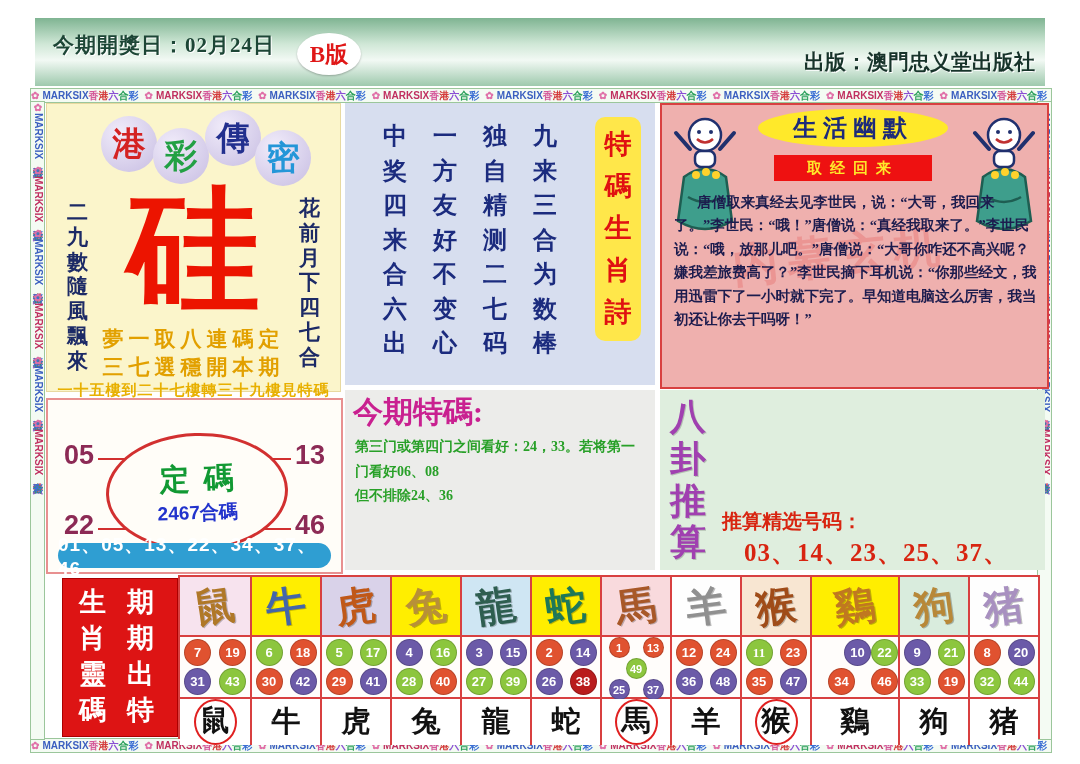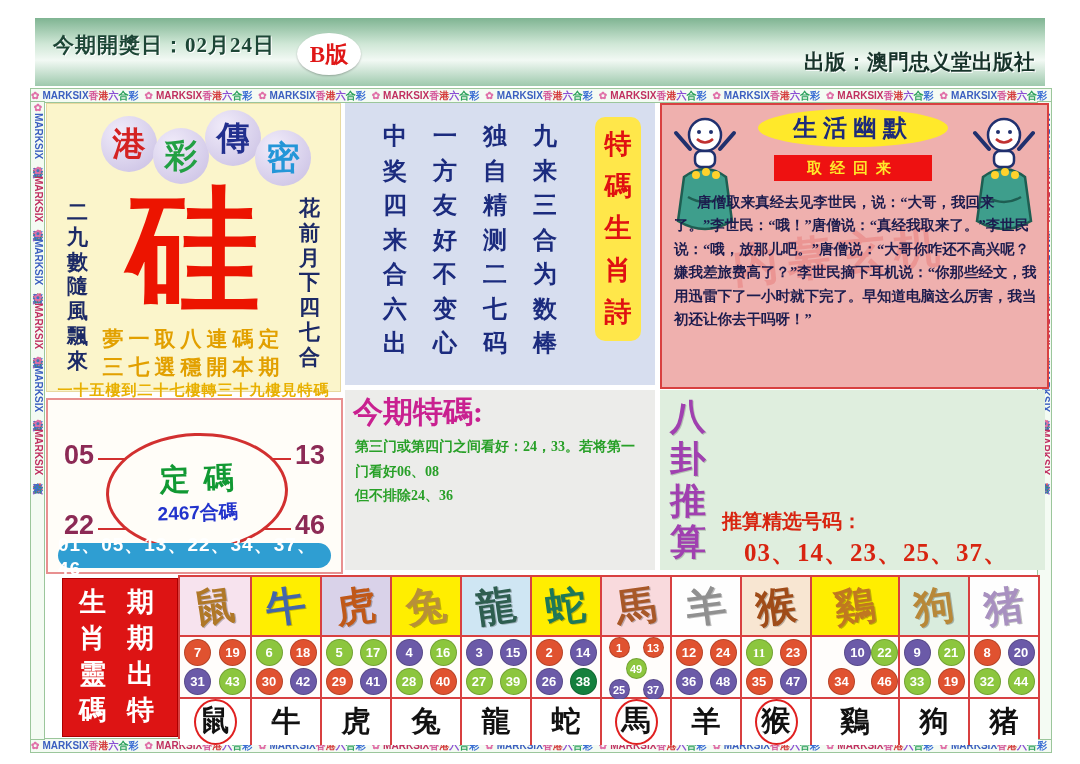--- a/index.html
+++ b/index.html
@@ -404,21 +404,21 @@
         </div>
       </div>
       <div class="z-col">
         <div class="z-img" style="background: rgb(255, 238, 0);">
           <span class="z-art" style="color: rgb(30, 120, 88);">蛇</span>
         </div>
         <div class="z-balls">
           <span class="ball" style="background: rgb(224, 82, 48);">2</span>
           <span class="ball" style="background: rgb(107, 90, 168);">14</span>
           <span class="ball" style="background: rgb(107, 90, 168);">26</span>
-          <span class="ball" style="background: #15803d;">38</span>
+          <span class="ball" style="background: #b91c1c;">38</span>
         </div>
         <div class="z-char">
           <span>蛇</span>
         </div>
       </div>
       <div class="z-col">
         <div class="z-img" style="background: rgb(249, 218, 221);">
           <span class="z-art" style="color: rgb(168, 88, 40);">馬</span>
         </div>
         <div class="z-balls five">

